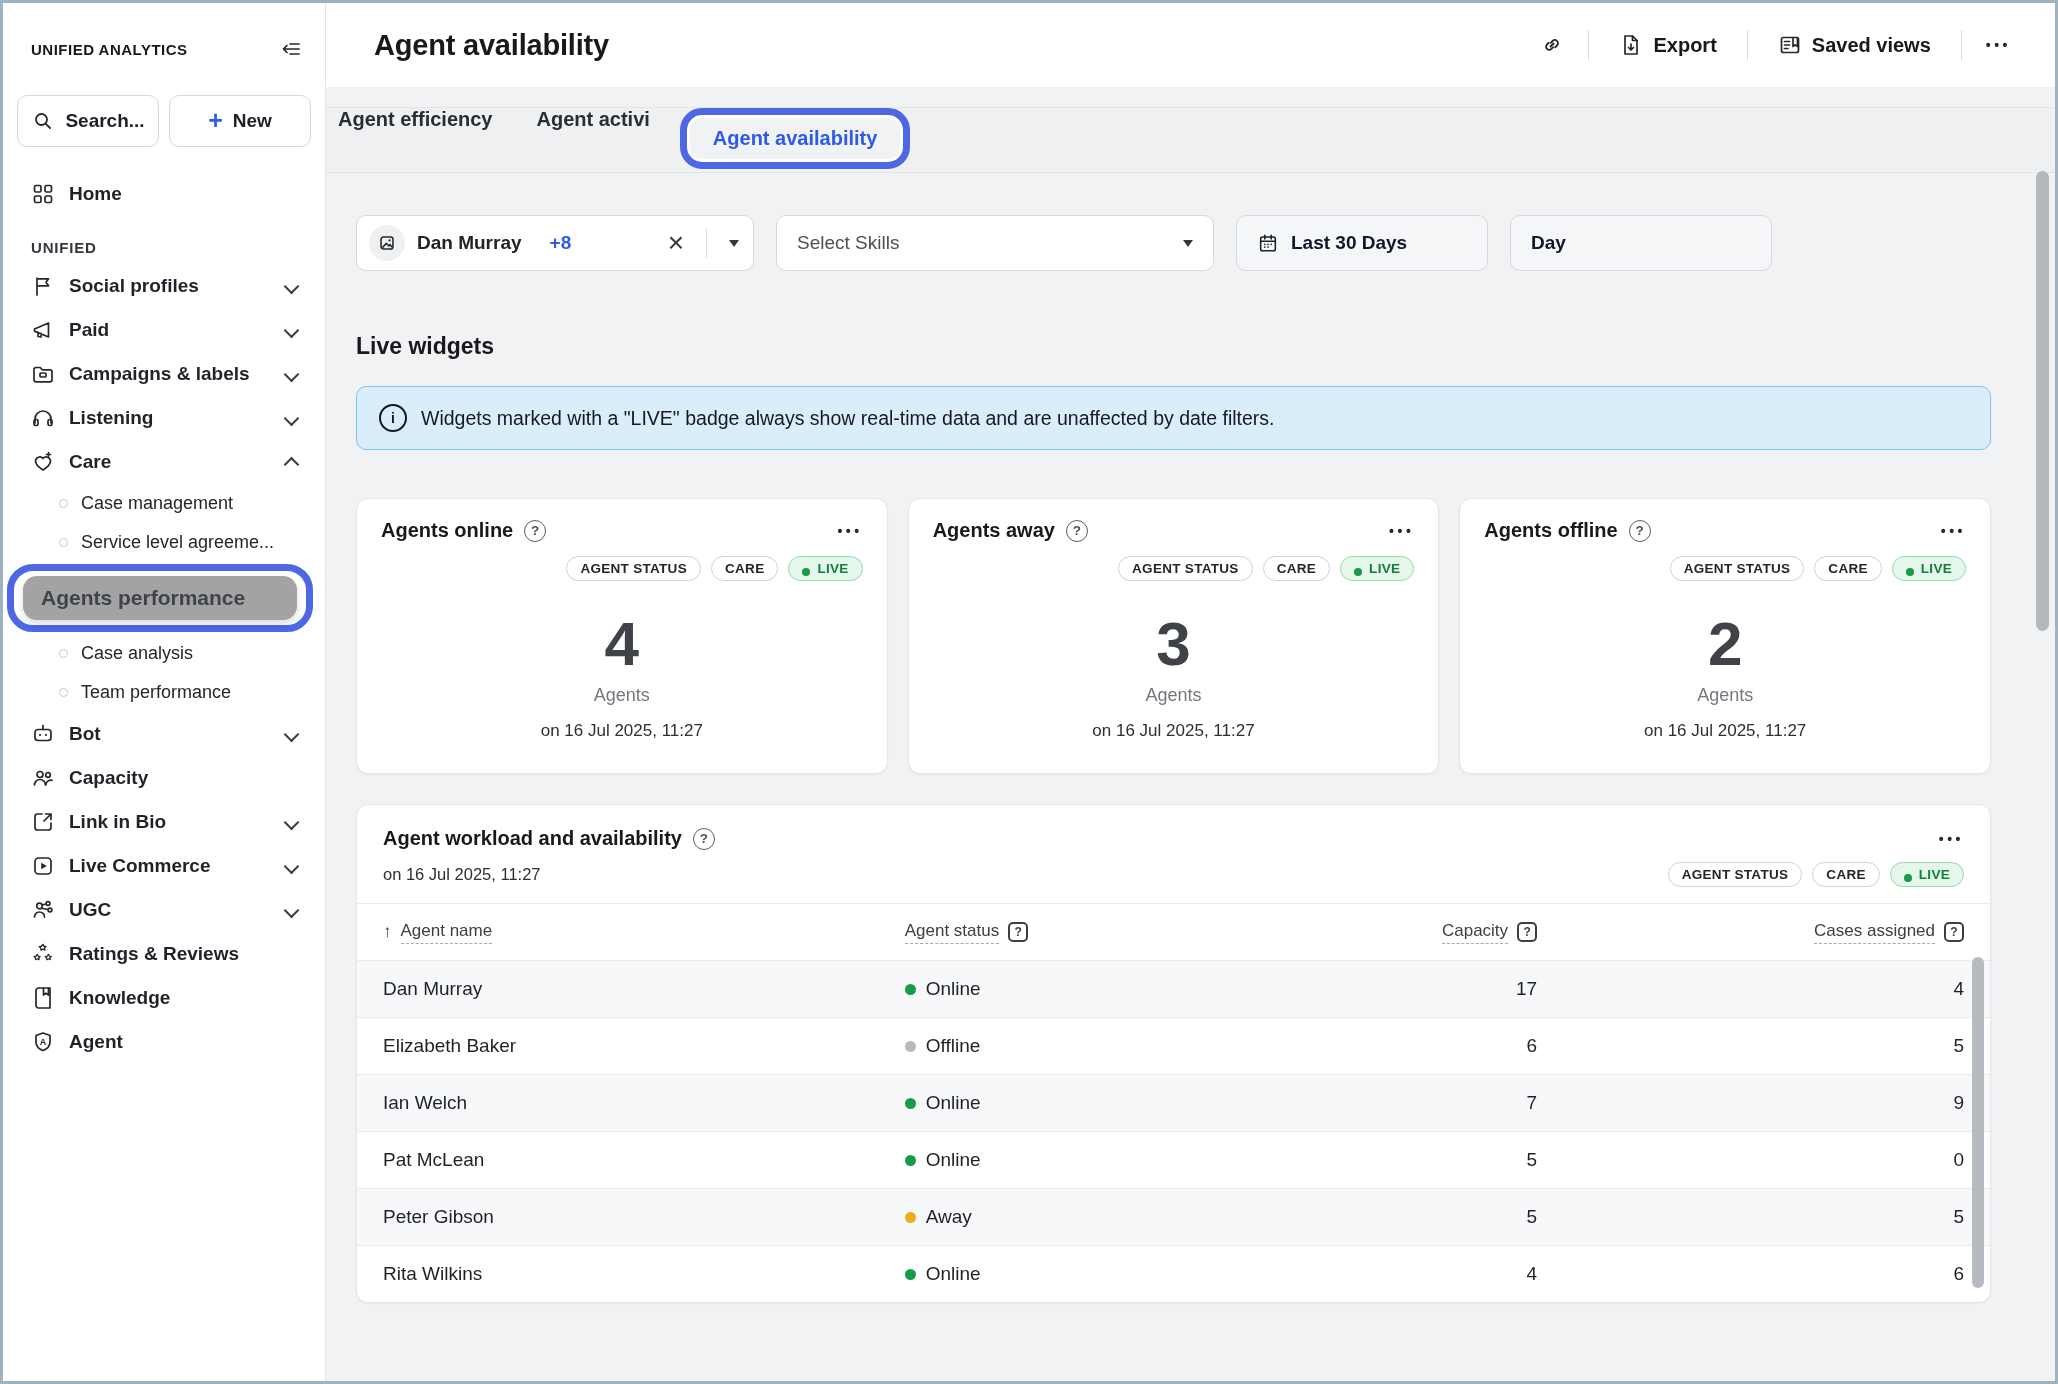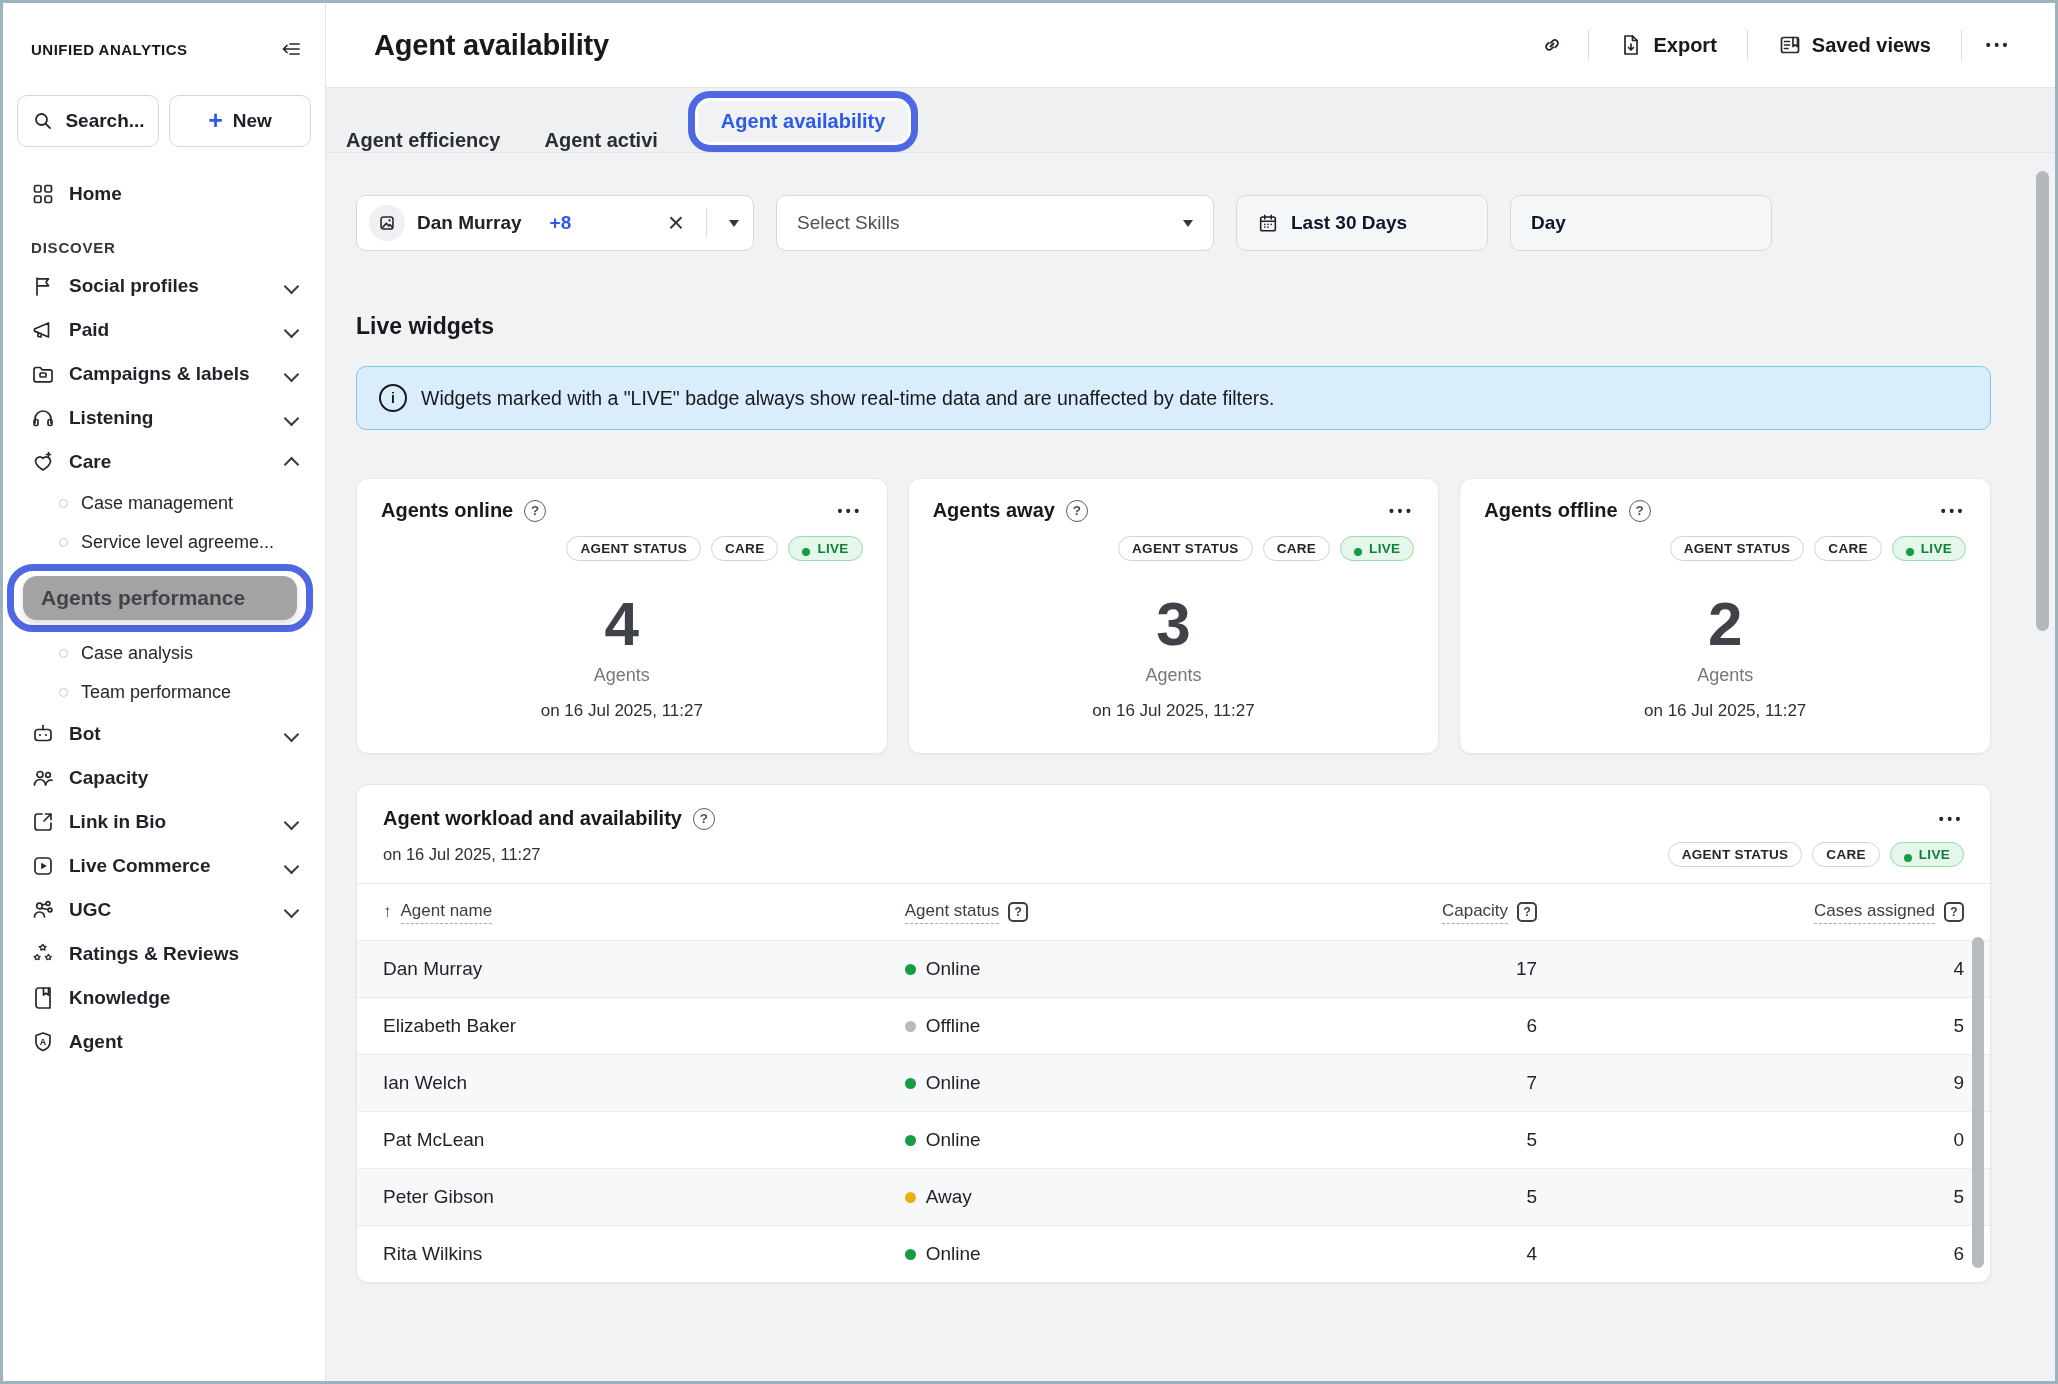--- a/index.html
+++ b/index.html
@@ -31,21 +31,21 @@
   
   .main{flex:1;display:flex;flex-direction:column;min-width:0;}
   .topbar{height:84px;background:#fff;display:flex;align-items:center;justify-content:space-between;padding:0 44px 0 48px;flex:none;}
   .topbar h1{font-size:29px;margin:0;font-weight:700;color:#17191d;letter-spacing:-.2px;}
   .top-actions{display:flex;align-items:center;gap:24px;}
   .ta-btn{display:flex;align-items:center;gap:10px;font-family:inherit;font-size:20px;font-weight:700;color:#17191d;background:none;border:none;cursor:pointer;}
   .vdiv{width:1px;height:30px;background:#d9dcdf;}
   .dots{color:#26292e;font-size:14px;letter-spacing:3.5px;font-weight:700;cursor:pointer;white-space:nowrap;}
 
   .tabbar{height:64px;background:#eef0f2;border-top:1px solid #e3e5e8;border-bottom:1px solid #e3e5e8;
-          display:flex;align-items:flex-end;padding:0 20px;gap:44px;flex:none;}
+          display:flex;align-items:flex-start;padding:0 12px;gap:44px;flex:none;margin-top:20px;}
   .tab{font-size:20px;font-weight:600;color:#2a2e34;cursor:pointer;white-space:nowrap;}
   .tab-ring{border:7px solid #4d68e2;border-radius:22px;background:#f0f2f4;box-shadow:inset 0 0 0 3px #fff;
             padding:12px 26px;margin-left:-14px;display:inline-flex;}
   .tab--active{color:#2f5ae9;font-weight:700;}
 
   .content{flex:1;padding:0 64px 0 30px;overflow:hidden;}
 
   .filters{display:flex;gap:22px;margin-top:42px;}
   .fpill{height:56px;box-sizing:border-box;border:1px solid #d5d8dc;border-radius:10px;display:flex;align-items:center;background:#fff;cursor:pointer;}
   .fpill--agents{width:398px;padding:0 14px 0 12px;gap:12px;}
@@ -147,21 +147,21 @@
     <div class="sb-home">
       <svg class="ic" viewBox="0 0 24 24" stroke="currentColor" fill="none" stroke-width="1.7">
           <rect x="3.5" y="3.5" width="6.5" height="6.5" rx="1.5"></rect>
           <rect x="14" y="3.5" width="6.5" height="6.5" rx="1.5"></rect>
           <rect x="3.5" y="14" width="6.5" height="6.5" rx="1.5"></rect>
           <rect x="14" y="14" width="6.5" height="6.5" rx="1.5"></rect>
         </svg>
       <span>Home</span>
     </div>
 
-    <div class="sb-section">DISCOVER</div>
+    <div class="sb-section">UNIFIED</div>
 
     <nav>
       <div class="sb-item">
         <svg class="ic" viewBox="0 0 24 24" stroke="currentColor" fill="none" stroke-width="1.7" stroke-linecap="round" stroke-linejoin="round">
             <path d="M6 21V4M6 4.8h11.5L15 8.3l2.5 3.5H6"></path>
           </svg>
         <span>Social profiles</span>
         <i class="chev"></i>
       </div>
       <div class="sb-item">

